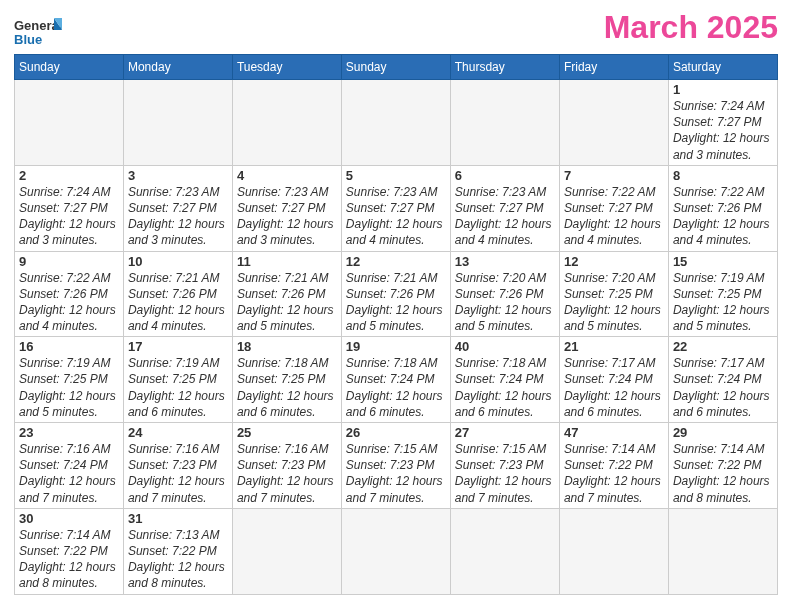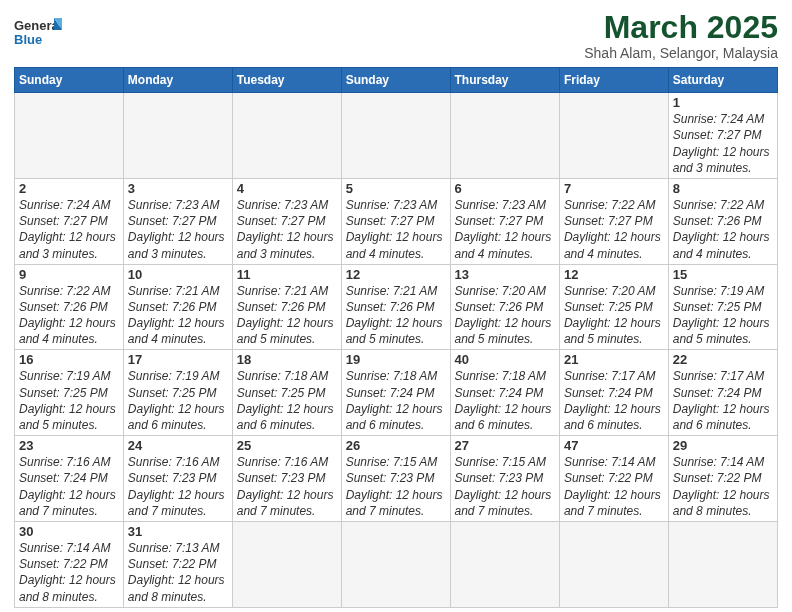--- a/index.html
+++ b/index.html
@@ -26,38 +26,38 @@
       display: flex;
       flex-direction: column;
       align-items: flex-start;
     }
     .title-block {
       text-align: right;
     }
     .title-block h1 {
       font-size: 32px;
       font-weight: bold;
-      color: #14532d;
+      color: #ec4899;
       line-height: 1.1;
     }
     .title-block h2 {
       font-size: 14px;
       font-weight: normal;
       color: #555;
     }
     .calendar {
       width: 100%;
       border-collapse: collapse;
       border: 1px solid #ccc;
     }
     .calendar th {
       background: #2a6db5;
       color: #fff;
       font-size: 12px;
-      font-weight: bold;
+      font-weight: normal;
       padding: 5px 4px;
       text-align: left;
       border: 1px solid #1a5a9a;
     }
     .calendar td {
       vertical-align: top;
       border: 1px solid #ccc;
       padding: 2px 4px;
       width: 113px;
       min-height: 72px;
@@ -98,21 +98,20 @@
           <text x="0" y="20" font-size="13" font-weight="bold" fill="#333" font-family="Arial">General</text>
           <text x="0" y="34" font-size="13" font-weight="bold" fill="#1a6faf" font-family="Arial">Blue</text>
 
           <polygon points="40,8 48,20 40,20" fill="#1a6faf"></polygon>
           <polygon points="40,8 48,8 48,20" fill="#5baee0"></polygon>
         </svg>
       </div>
     </div>
     <div class="title-block">
       <h1>March 2025</h1>
-      <h2>Shah Alam, Selangor, Malaysia</h2>
     </div>
   </div>
 
   <table class="calendar">
     <thead>
       <tr>
         <th>Sunday</th>
         <th>Monday</th>
         <th>Tuesday</th>
         <th>Sunday</th>

